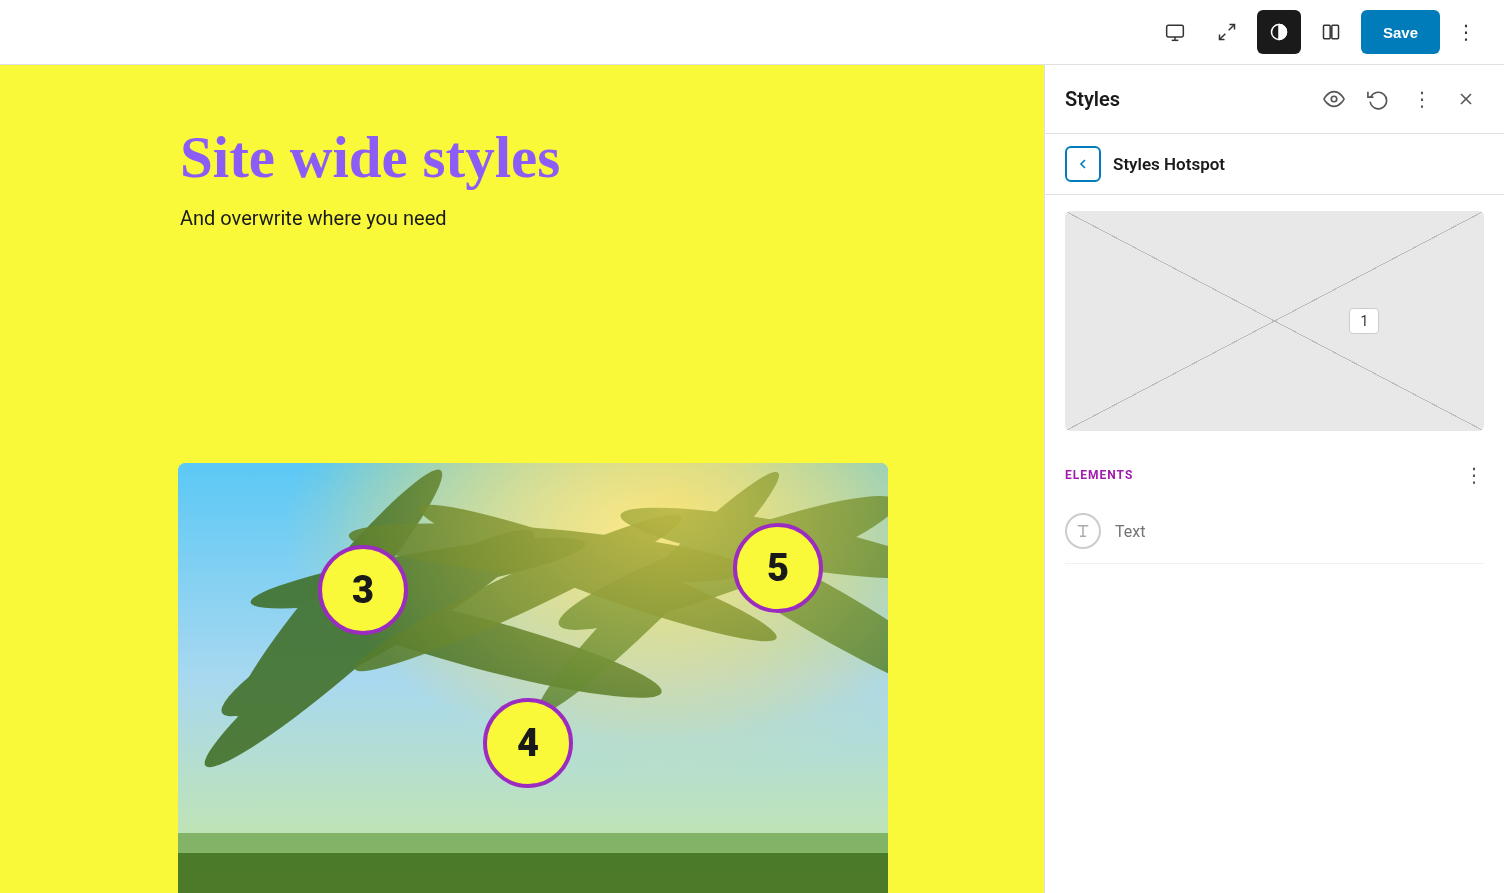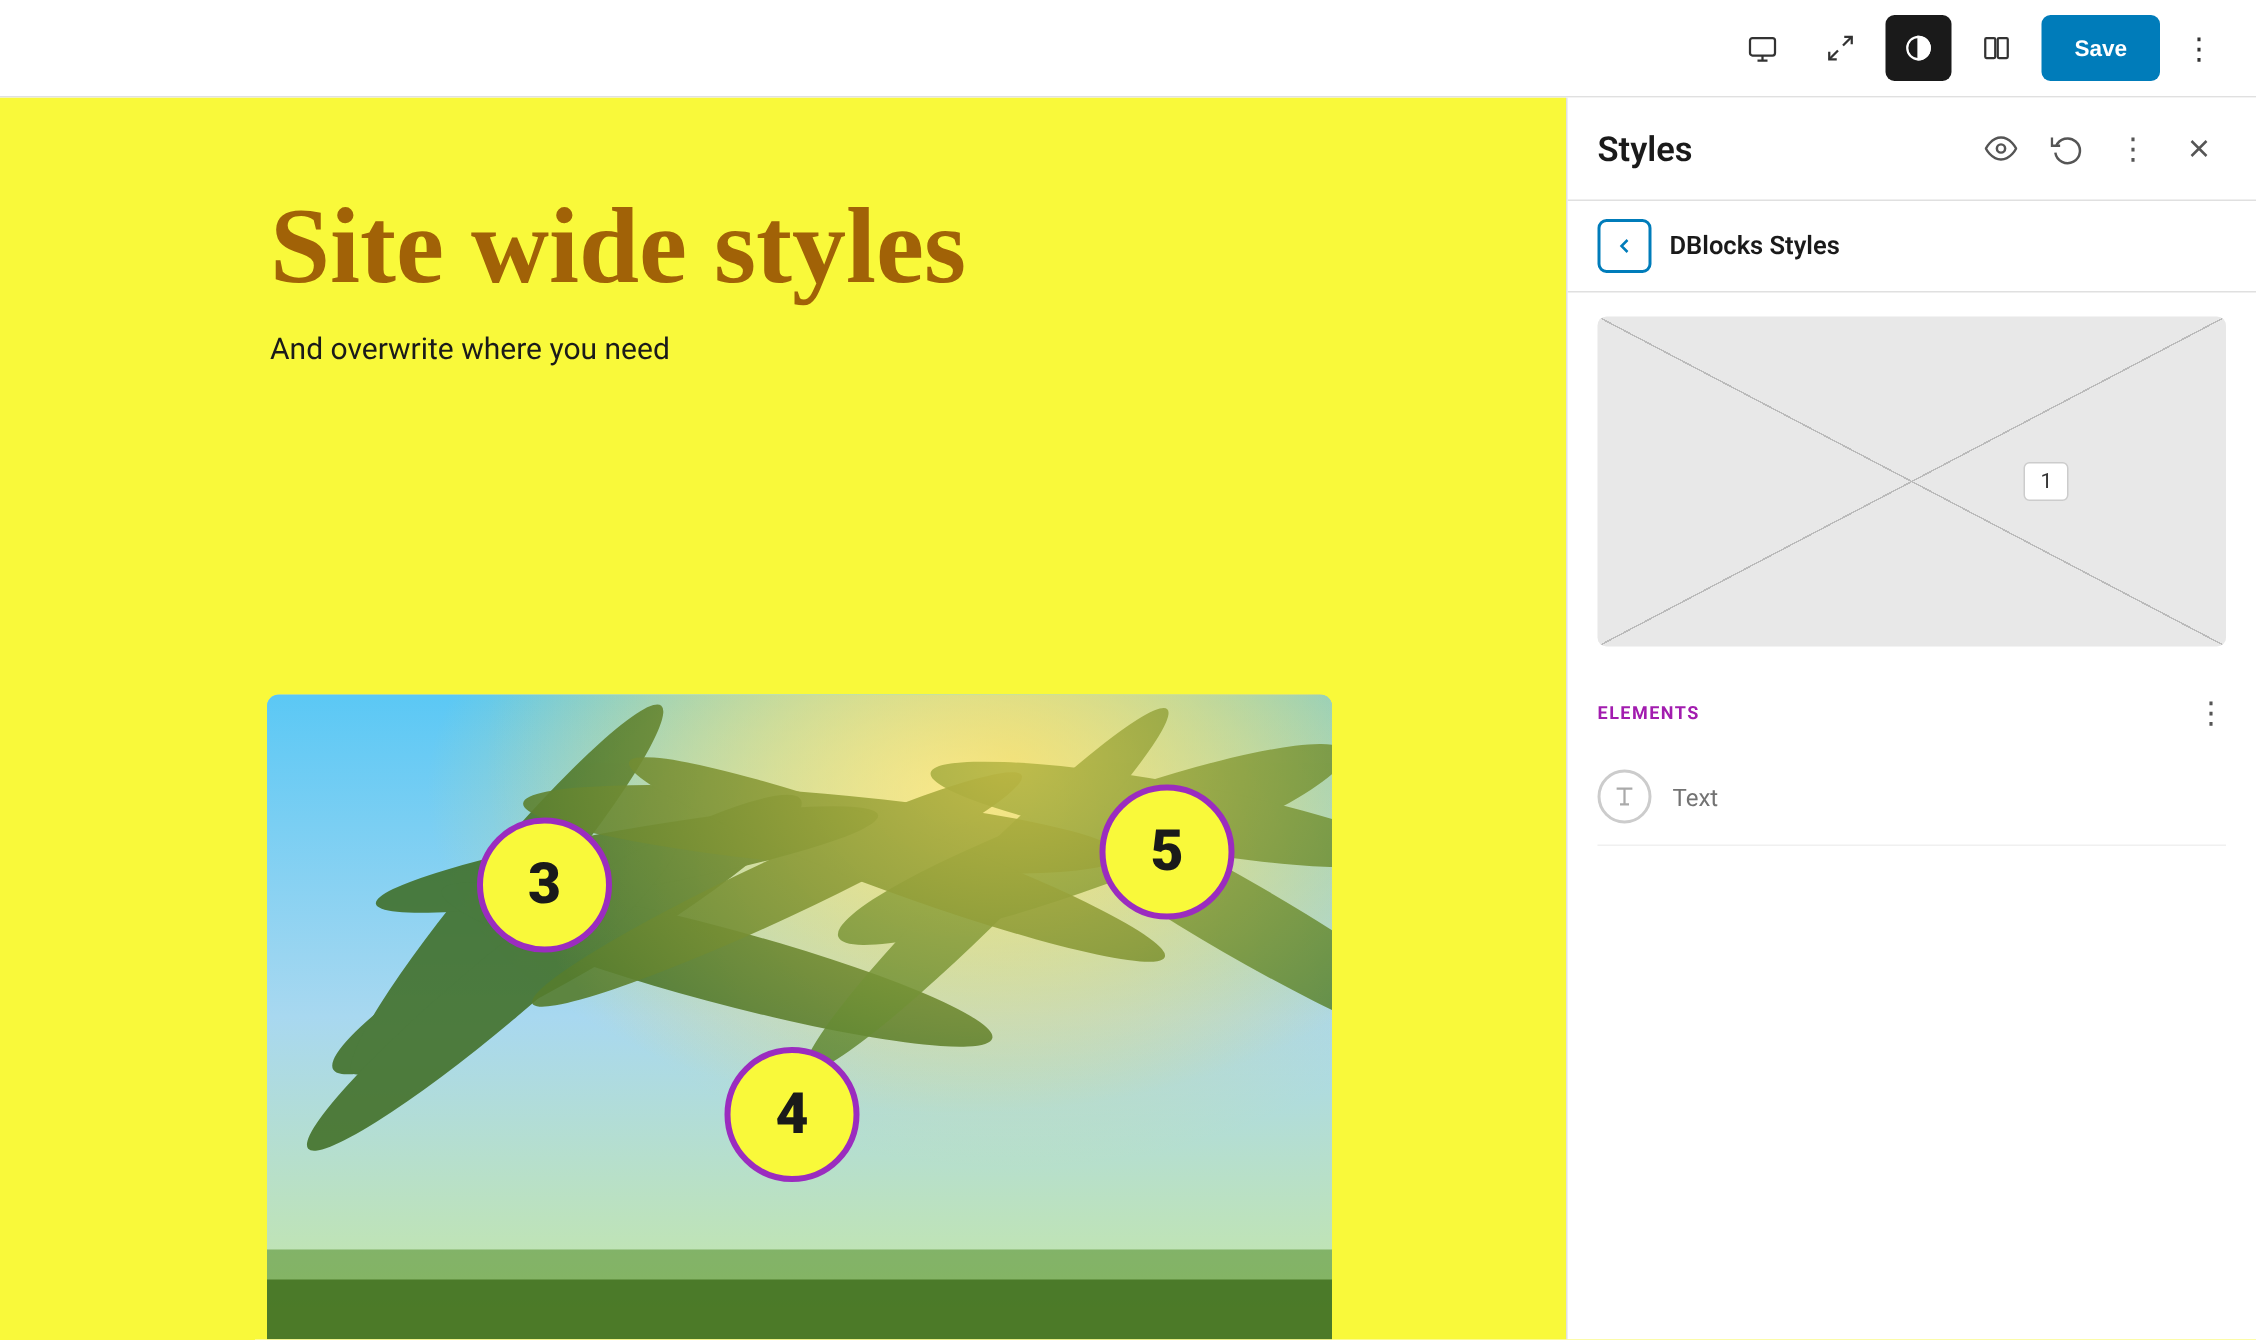--- a/index.html
+++ b/index.html
@@ -72,23 +72,23 @@
       background: #f9f93a;
       position: relative;
       overflow: hidden;
     }
 
     .canvas-content {
       padding: 60px 0 0 180px;
     }
 
     .site-wide-title {
-      font-size: 72px;
+      font-size: 59px;
       font-weight: 700;
-      color: #a16207;
+      color: #8b5cf6;
       line-height: 1.1;
       margin-bottom: 16px;
       font-family: Georgia, serif;
     }
 
     .site-wide-subtitle {
       font-size: 20px;
       font-weight: 400;
       color: #1a1a1a;
       margin-bottom: 40px;
@@ -169,21 +169,21 @@
     
     .styles-header {
       padding: 16px 20px;
       border-bottom: 1px solid #e0e0e0;
       display: flex;
       align-items: center;
       justify-content: space-between;
     }
 
     .styles-title {
-      font-size: 23px;
+      font-size: 20px;
       font-weight: 600;
       color: #1a1a1a;
     }
 
     .styles-header-icons {
       display: flex;
       align-items: center;
       gap: 8px;
     }
 
@@ -474,21 +474,21 @@
         </button>
       </div>
     </div>
 
     <div class="block-nav">
       <button class="back-btn" title="Go back">
         <svg width="16" height="16" viewBox="0 0 24 24" fill="none" stroke="currentColor" stroke-width="2.5">
           <polyline points="15 18 9 12 15 6"></polyline>
         </svg>
       </button>
-      <span class="block-name">DBlocks Styles</span>
+      <span class="block-name">Styles Hotspot</span>
     </div>
 
     <div class="preview-container">
       <div class="preview-placeholder">
         <div class="preview-hotspot-badge">1</div>
       </div>
     </div>
 
     <div class="elements-section">
       <div class="elements-header">

